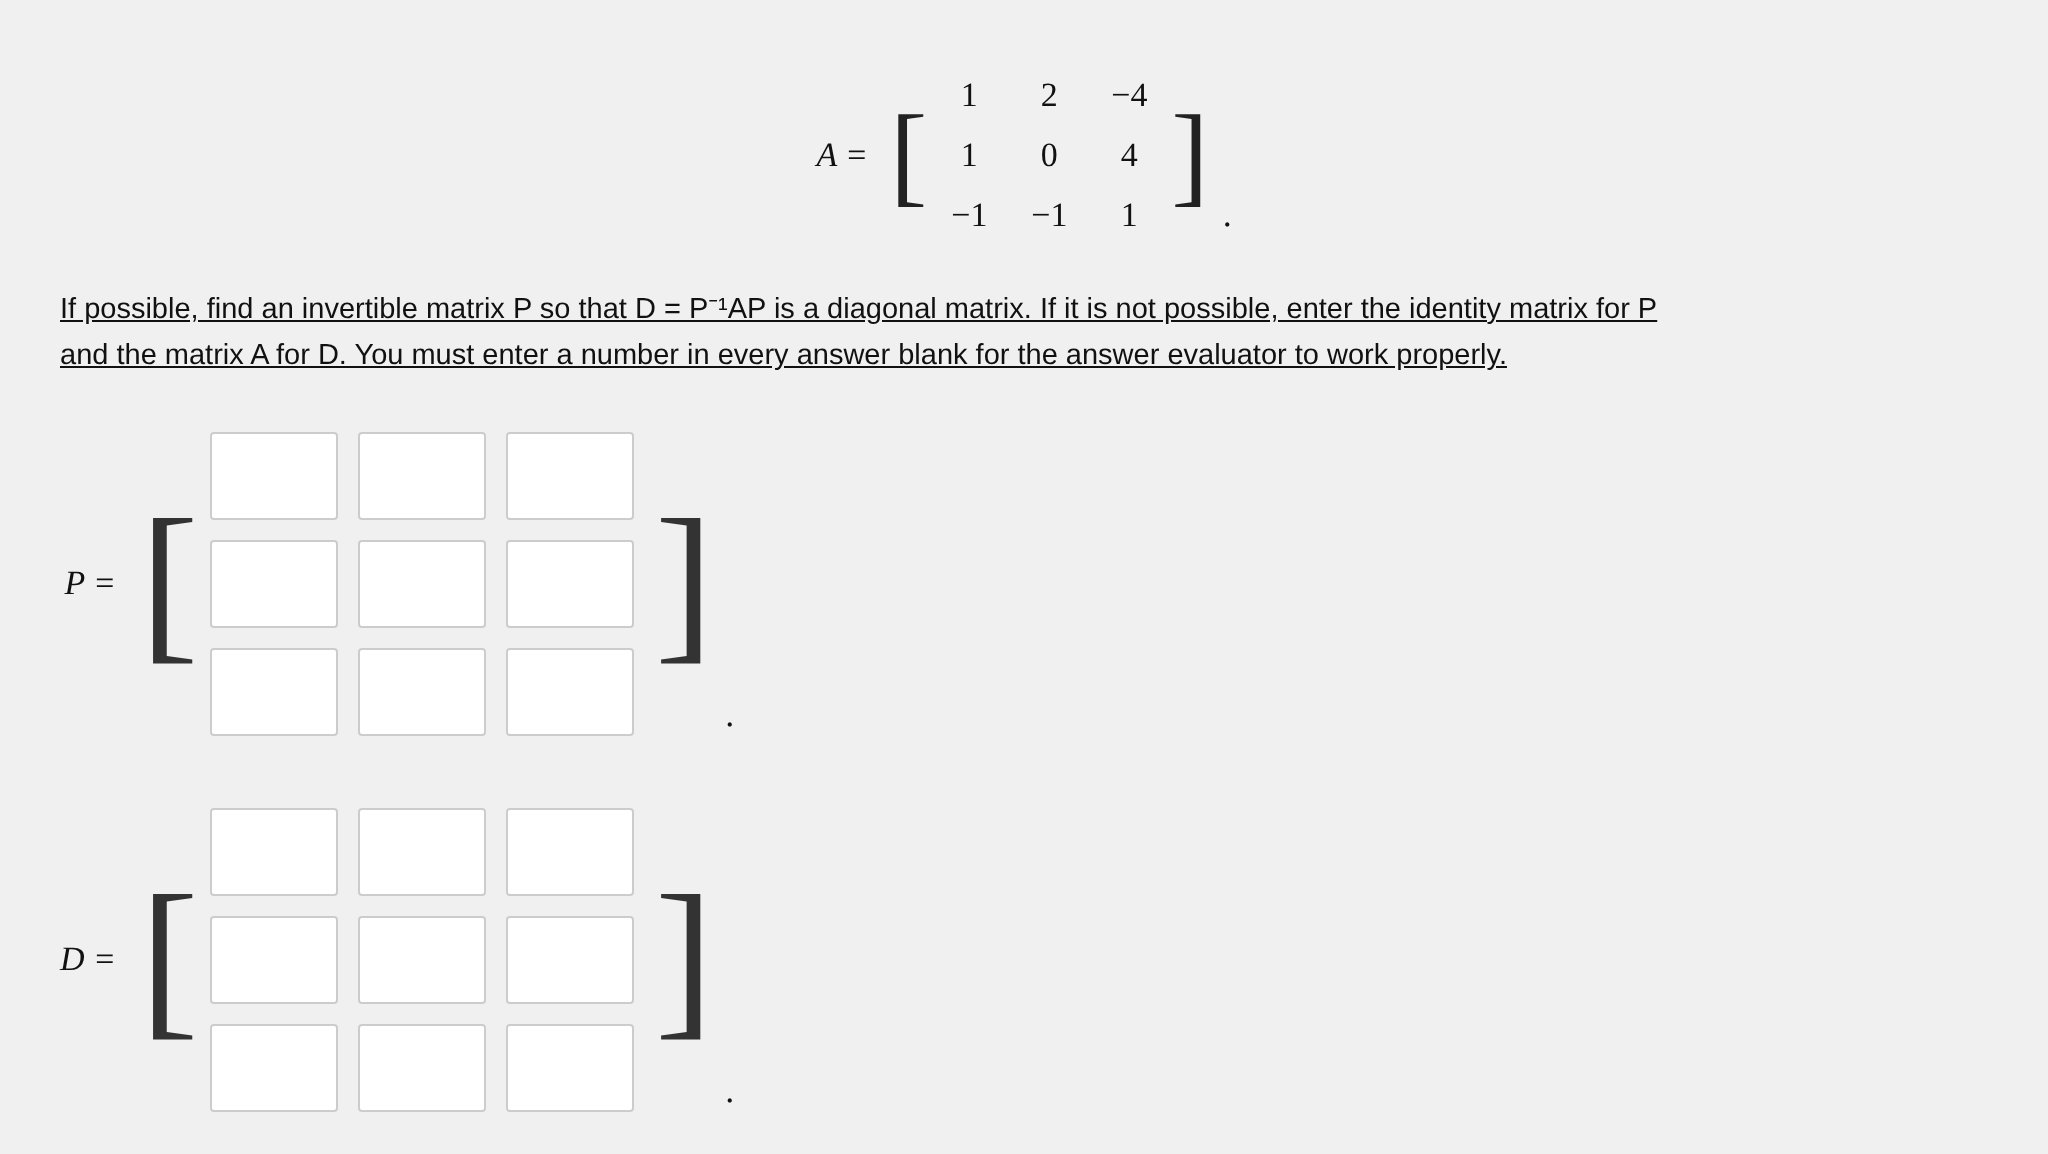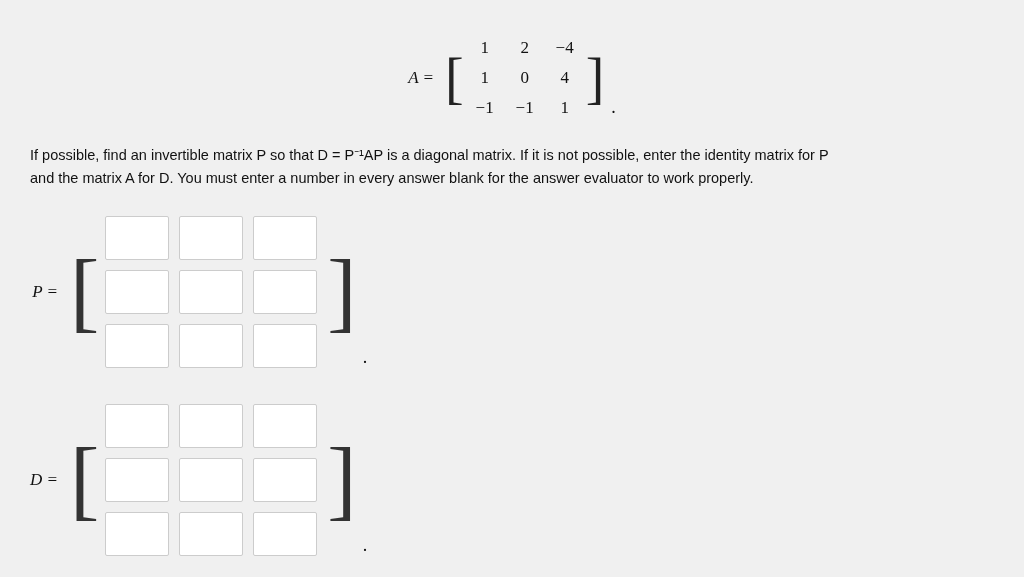--- a/index.html
+++ b/index.html
@@ -64,20 +64,21 @@
       padding-bottom: 8px;
       font-size: 18px;
     }
 
     .problem-text {
       font-family: Arial, sans-serif;
       font-size: 14.5px;
       line-height: 1.6;
       margin-bottom: 18px;
       max-width: 820px;
+      text-decoration: underline;
     }
 
     .matrix-input-section {
       display: flex;
       align-items: center;
       margin-bottom: 20px;
     }
 
     .matrix-var-label {
       font-style: italic;

